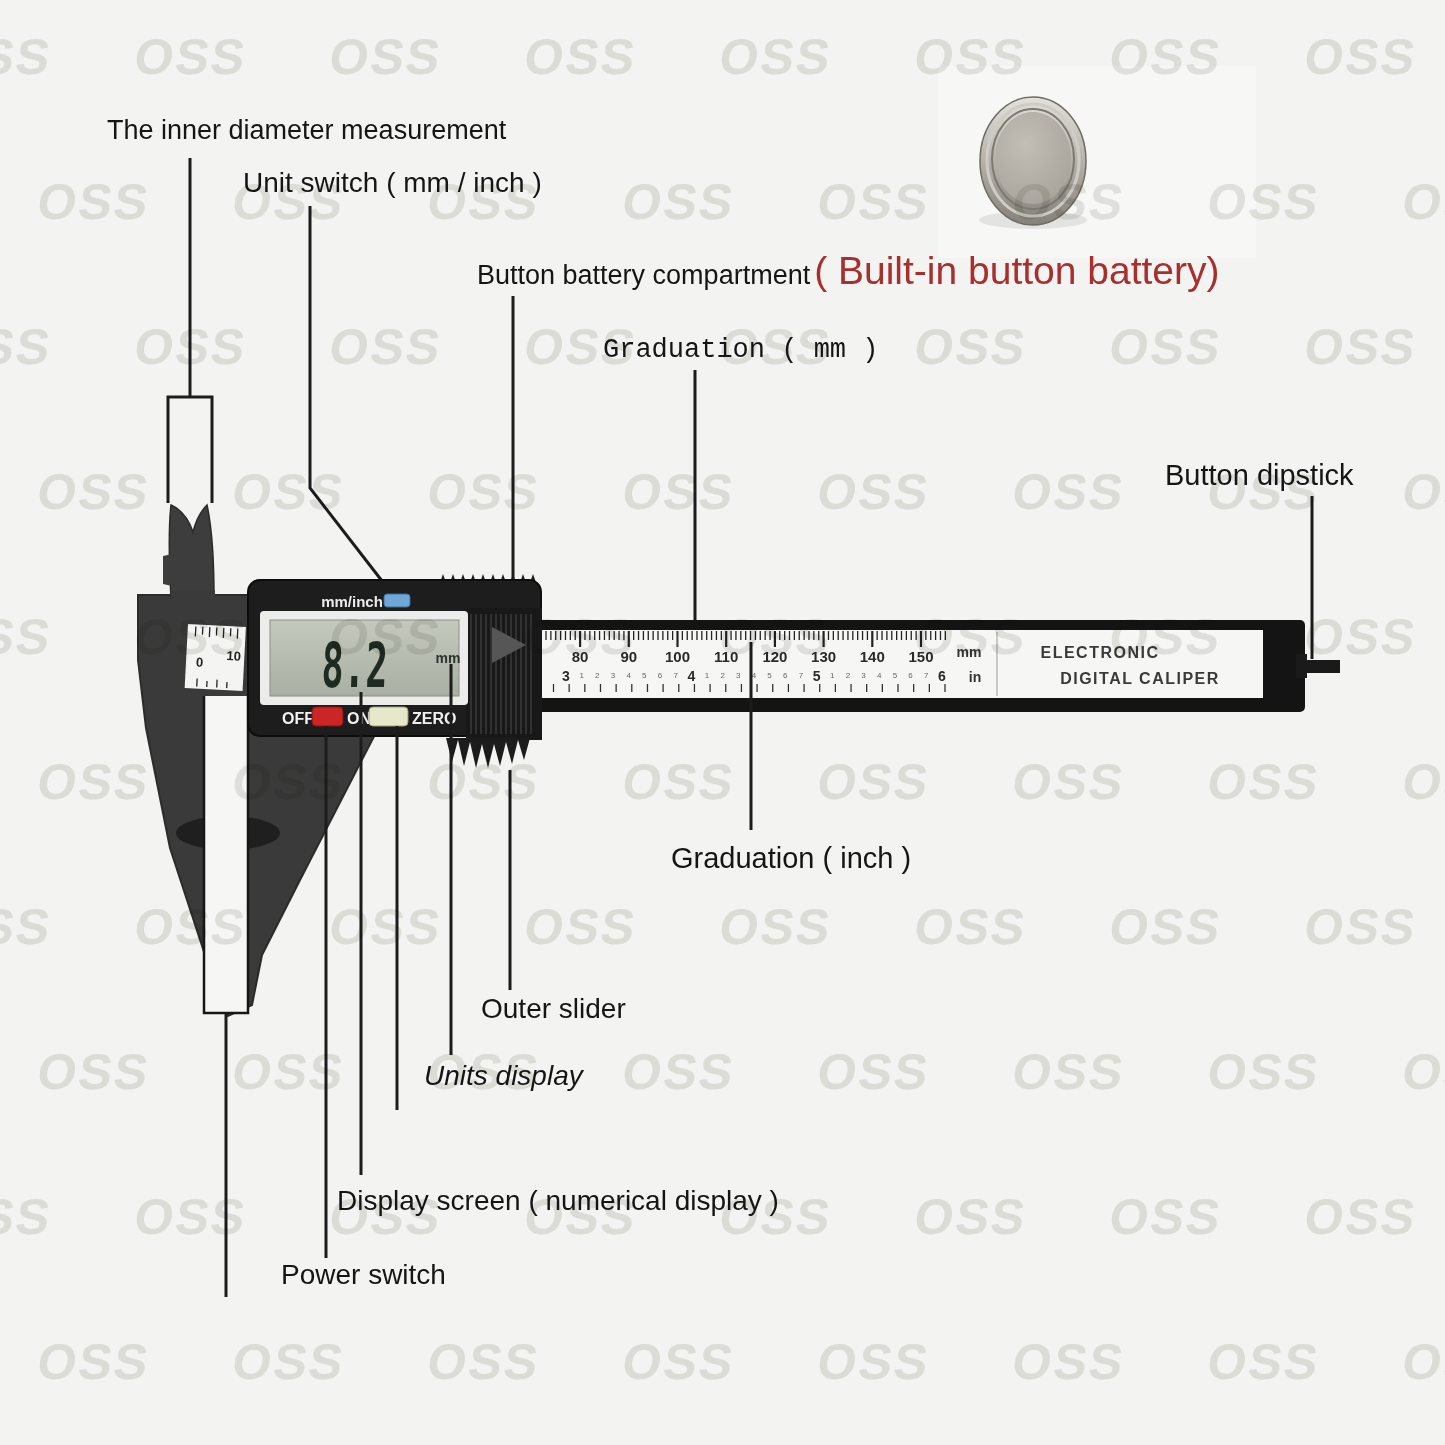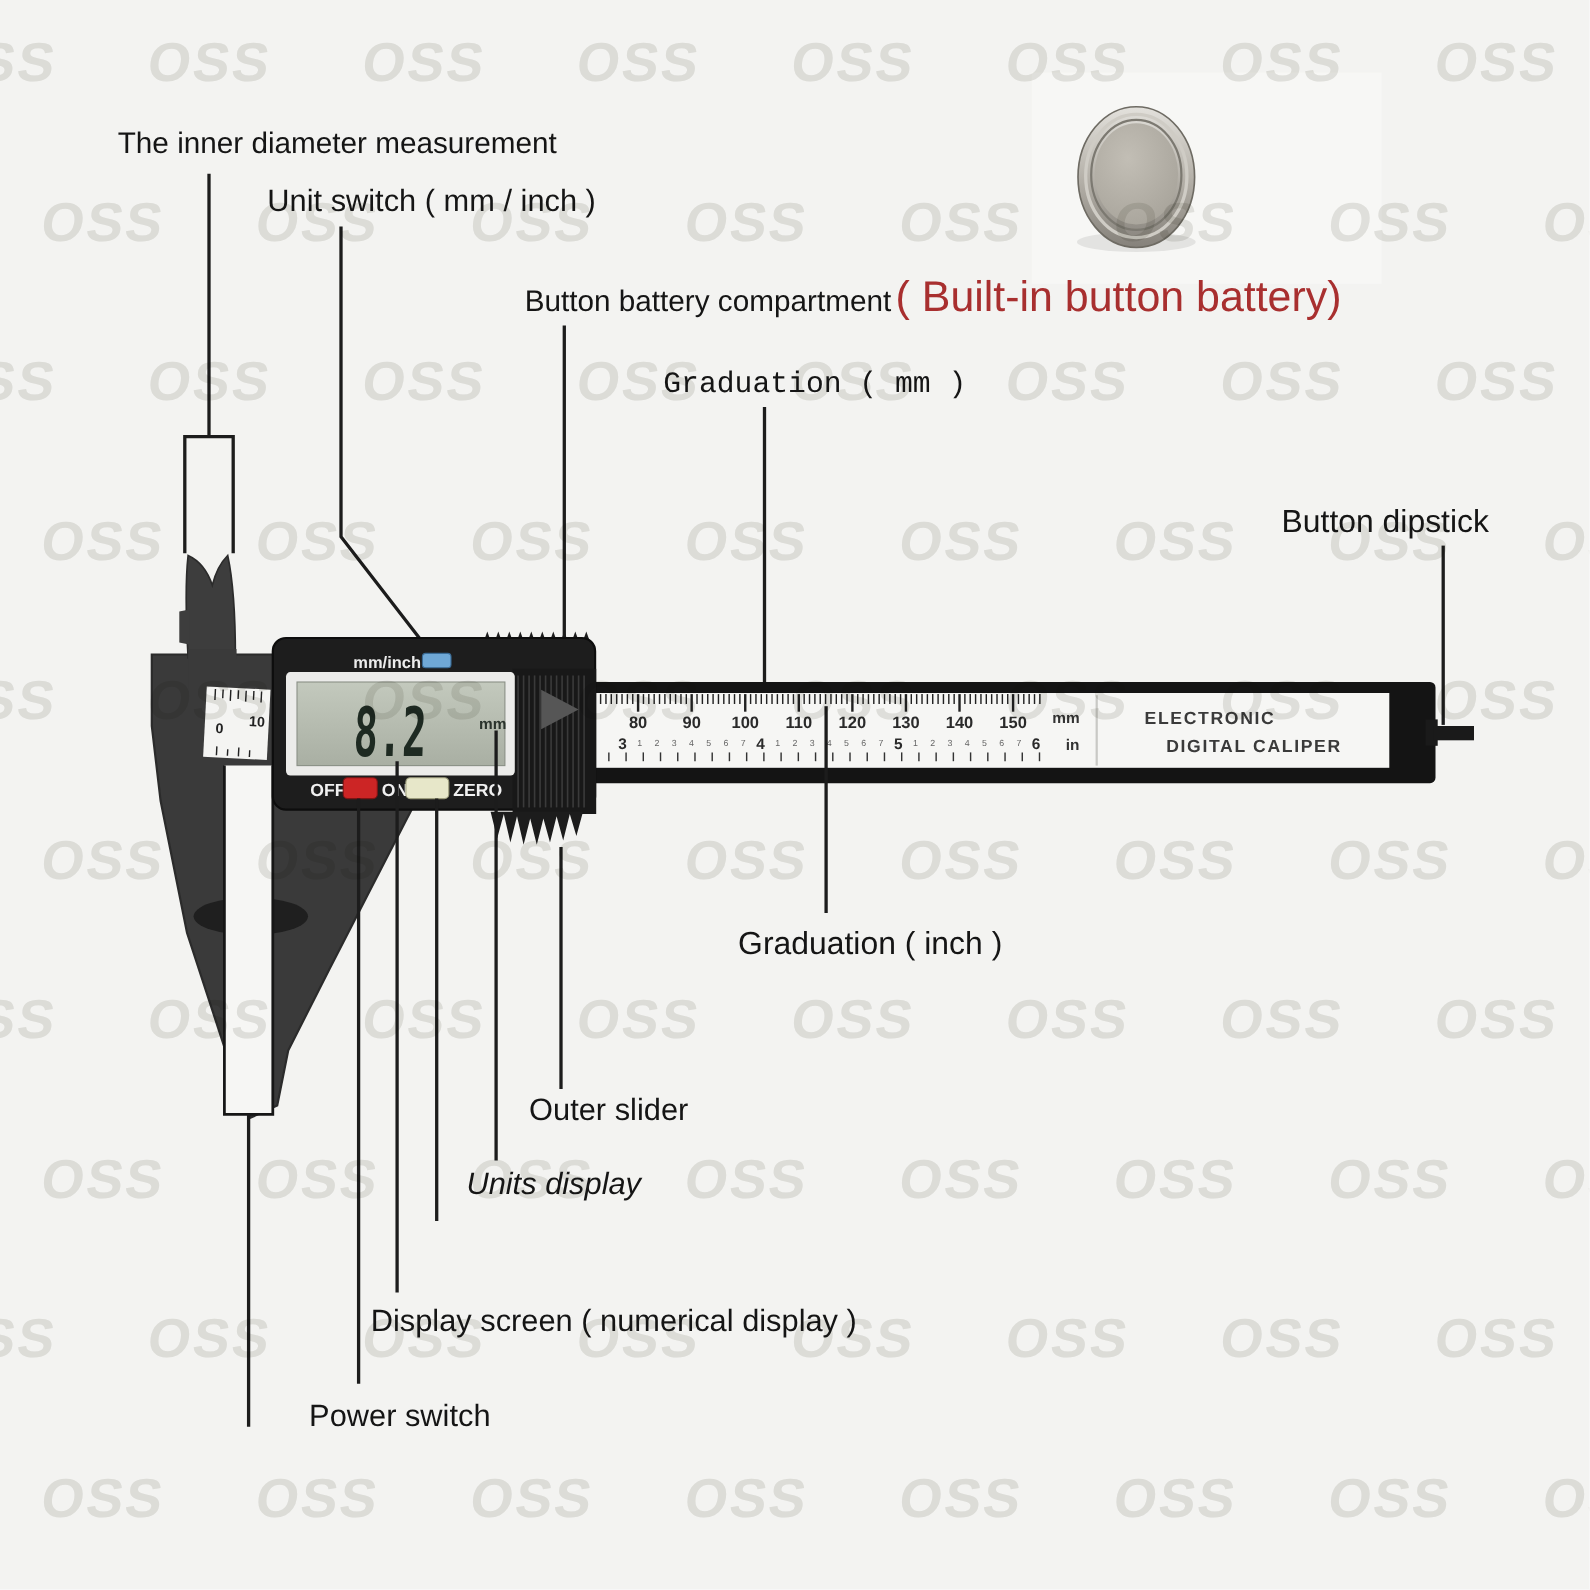--- a/index.html
+++ b/index.html
@@ -397,14 +397,14 @@
       <span class="battery-red">( Built-in button battery)</span>
     </span>
   </div>
   <div class="callout fs28" style="left:243px;top:168px;">Unit switch ( mm / inch )</div>
   <div class="callout fs27" style="left:603px;top:336px;font-family:Liberation Mono, monospace;">Graduation ( mm )</div>
   <div class="callout fs29" style="left:1165px;top:460px;">Button dipstick</div>
   <div class="callout fs29" style="left:671px;top:843px;">Graduation ( inch )</div>
   <div class="callout fs28" style="left:481px;top:994px;">Outer slider</div>
   <div class="callout fs28" style="left:424px;top:1061px;font-style:italic;">Units display</div>
   <div class="callout fs28" style="left:337px;top:1186px;text-align:right;">Display screen ( numerical display )</div>
-  <div class="callout fs28" style="left:281px;top:1260px;margin-top:12px;">Power switch</div>
+  <div class="callout fs28" style="left:281px;top:1260px;">Power switch</div>
 </div>
 
 </body></html>

